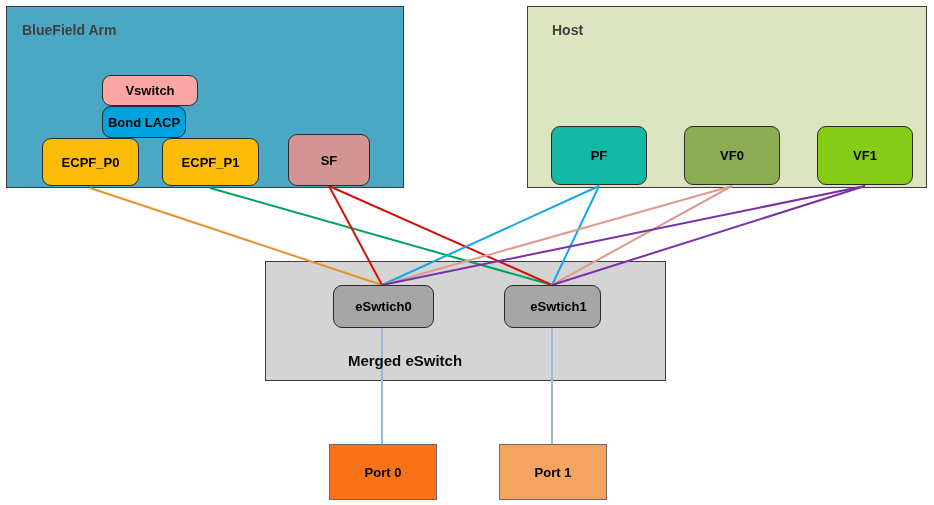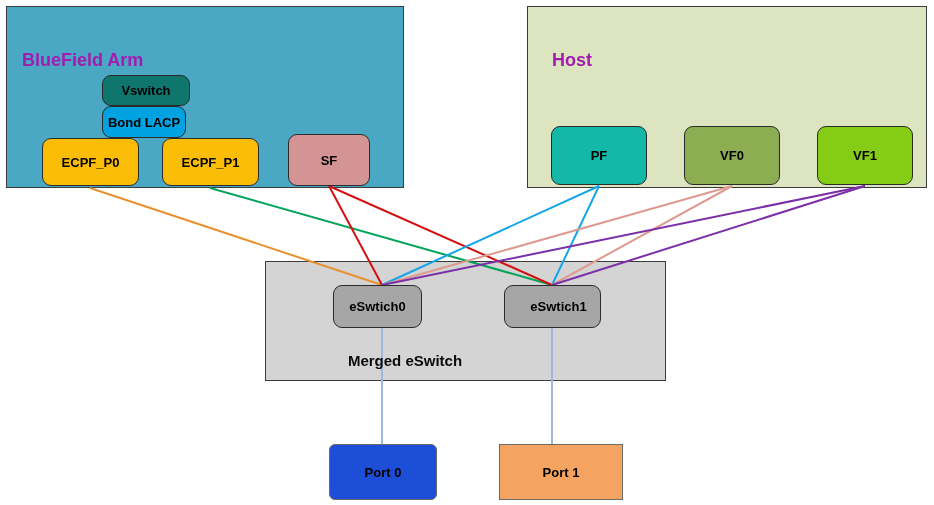--- a/index.html
+++ b/index.html
@@ -18,24 +18,23 @@
   }
   
   .panel {
     position: absolute;
     box-sizing: border-box;
     border: 1px solid #3b3b3b;
   }
   .panel-title {
     position: absolute;
     font-weight: bold;
-    font-size: 18px;
-    color: #a21caf;
+    font-size: 14px;
+    color: #404040;
     white-space: nowrap;
-    margin-top: 28px;
   }
   
   .node {
     position: absolute;
     box-sizing: border-box;
     border: 1.6px solid #2b2b2b;
     border-radius: 9px;
     display: flex;
     align-items: center;
     justify-content: center;
@@ -90,21 +89,21 @@
       <line x1="599" y1="186" x2="382" y2="285" stroke="#14A6E8" stroke-width="2" stroke-linecap="butt"></line>
       <line x1="599" y1="186" x2="552" y2="285" stroke="#14A6E8" stroke-width="2" stroke-linecap="butt"></line>
       <line x1="732" y1="186" x2="382" y2="285" stroke="#DE9A8F" stroke-width="2" stroke-linecap="butt"></line>
       <line x1="732" y1="186" x2="552" y2="285" stroke="#DE9A8F" stroke-width="2" stroke-linecap="butt"></line>
       <line x1="865" y1="186" x2="382" y2="285" stroke="#7B2FA8" stroke-width="2" stroke-linecap="butt"></line>
       <line x1="865" y1="186" x2="552" y2="285" stroke="#7B2FA8" stroke-width="2" stroke-linecap="butt"></line>
       <line x1="382" y1="328" x2="382" y2="444" stroke="#9DB8DC" stroke-width="2" stroke-linecap="butt"></line>
       <line x1="552" y1="328" x2="552" y2="444" stroke="#9DB8DC" stroke-width="2" stroke-linecap="butt"></line>
     </svg>
   <div id="nodes-layer">
-      <div class="node" style="left: 102px; top: 75px; width: 88px; height: 31px; background: #0f766e; font-size: 13px;">
+      <div class="node" style="left: 102px; top: 75px; width: 96px; height: 31px; background: #fca5a5; font-size: 13px;">
         <span>Vswitch</span>
       </div>
       <div class="node" style="left: 102px; top: 106px; width: 84px; height: 32px; background: rgb(0, 163, 224); font-size: 13px;">
         <span>Bond LACP</span>
       </div>
       <div class="node" style="left: 42px; top: 138px; width: 97px; height: 48px; background: rgb(251, 188, 5); font-size: 13px;">
         <span>ECPF_P0</span>
       </div>
       <div class="node" style="left: 162px; top: 138px; width: 97px; height: 48px; background: rgb(251, 188, 5); font-size: 13px;">
         <span>ECPF_P1</span>
@@ -114,29 +113,29 @@
       </div>
       <div class="node" style="left: 551px; top: 126px; width: 96px; height: 59px; background: #14b8a6; font-size: 13px;">
         <span>PF</span>
       </div>
       <div class="node" style="left: 684px; top: 126px; width: 96px; height: 59px; background: rgb(140, 173, 82); font-size: 13px;">
         <span>VF0</span>
       </div>
       <div class="node" style="left: 817px; top: 126px; width: 96px; height: 59px; background: #84cc16; font-size: 13px;">
         <span>VF1</span>
       </div>
-      <div class="node" style="left: 333px; top: 285px; width: 89px; height: 43px; background: rgb(166, 166, 166); font-size: 13px;">
+      <div class="node" style="left: 333px; top: 285px; width: 101px; height: 43px; background: rgb(166, 166, 166); font-size: 13px;">
         <span>eSwtich0</span>
       </div>
       <div class="node" style="left: 504px; top: 285px; width: 97px; height: 43px; background: rgb(166, 166, 166); font-size: 13px; padding-left: 12px;">
         <span>eSwtich1</span>
       </div>
-      <div class="node-sharp" style="left: 329px; top: 444px; width: 108px; height: 56px; background: #1d4ed8; font-size: 13px; border-radius: 6px;">
+      <div class="node-sharp" style="left: 329px; top: 444px; width: 108px; height: 56px; background: #f97316; font-size: 13px;">
         <span>Port 0</span>
       </div>
-      <div class="node-sharp" style="left: 499px; top: 444px; width: 124px; height: 56px; background: rgb(244, 164, 96); font-size: 13px;">
+      <div class="node-sharp" style="left: 499px; top: 444px; width: 108px; height: 56px; background: rgb(244, 164, 96); font-size: 13px;">
         <span>Port 1</span>
       </div>
     </div>
 <div class="panel-title" style="left: 22px; top: 22px;">BlueField Arm</div>
     <div class="panel-title" style="left: 552px; top: 22px;">Host</div>
     <div class="merged-label" style="left: 0px; top: 352px; width: 934px; text-align: center; transform: translateX(-62px);">Merged eSwitch</div>
   </div>
 
 </body></html>

